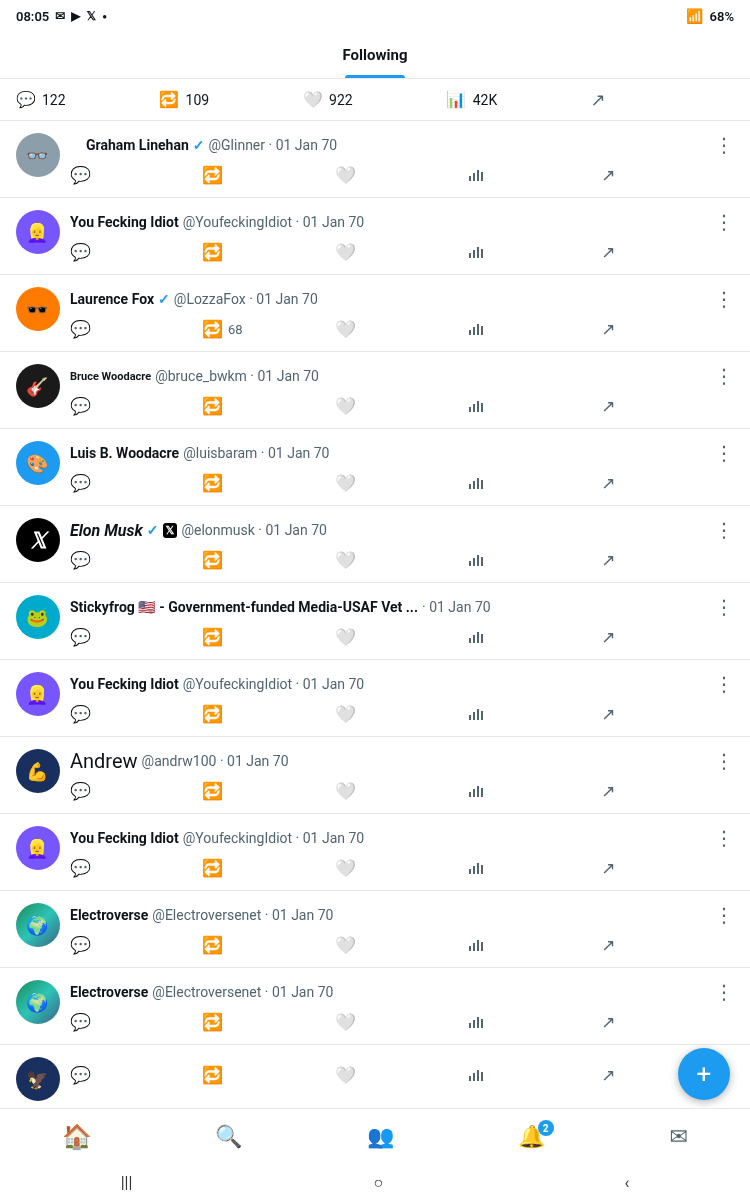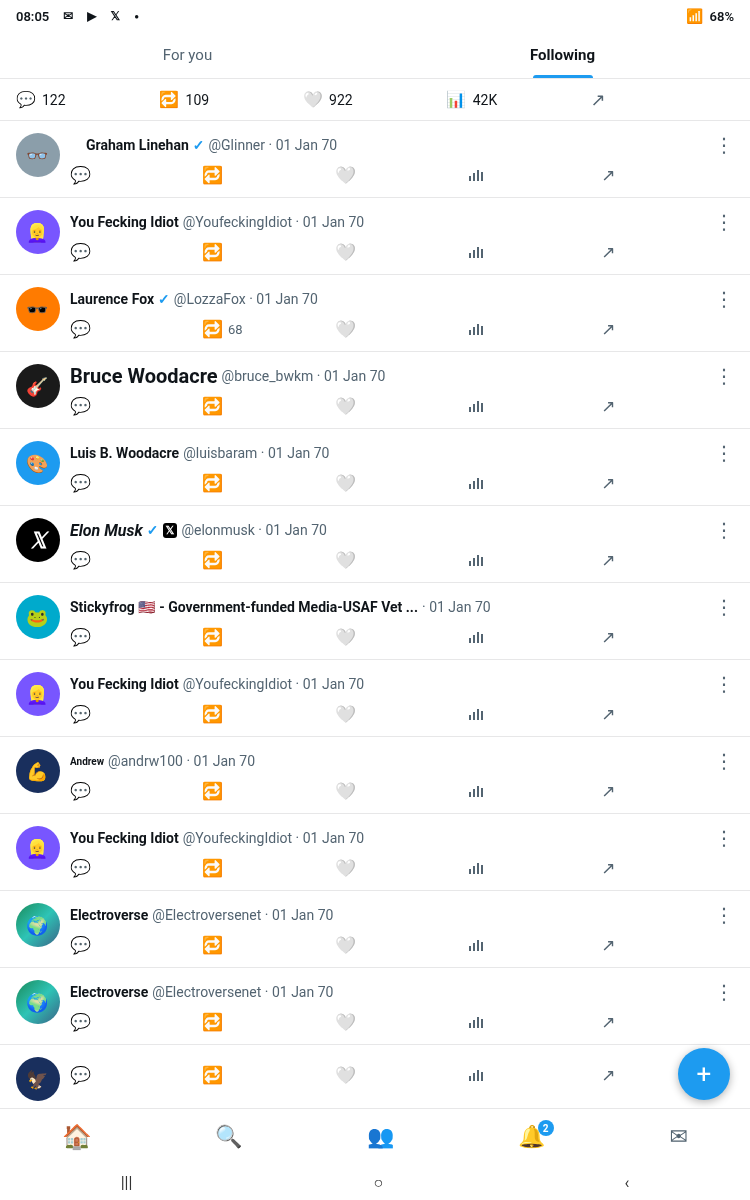--- a/index.html
+++ b/index.html
@@ -15,21 +15,21 @@
 
     
     .status-bar {
       display: flex;
       justify-content: space-between;
       align-items: center;
       padding: 6px 16px;
       background: #fff;
       height: 32px;
     }
-    .status-left { font-size: 13px; font-weight: 600; display: flex; align-items: center; gap: 14px; }
+    .status-left { font-size: 13px; font-weight: 600; display: flex; align-items: center; gap: 6px; }
     .status-right { display: flex; align-items: center; gap: 6px; font-size: 13px; font-weight: 600; }
 
     
     .tabs {
       display: flex;
       border-bottom: 1px solid #e7e7e8;
       background: #fff;
     }
     .tab {
       flex: 1;
@@ -261,23 +261,20 @@
     <span style="font-size:12px; font-weight:900;">𝕏</span>
     <span style="font-size:8px;">●</span>
   </div>
   <div class="status-right">
     <span style="font-size:14px;">📶</span>
     <span>68%</span>
   </div>
 </div>
 
 <div class="tabs">
-  <div class="tab">
-    <span>For you</span>
-  </div>
   <div class="tab active">
     <span>Following</span>
   </div>
 </div>
 
 <div class="stats-row">
   <div class="stat-item">
     <span class="icon">💬</span>
     <span class="count">122</span>
   </div>
@@ -408,21 +405,21 @@
             <span class="action-icon" style="font-size:17px;">↗</span>
           </div>
         </div>
       </div>
     </div>
     <div class="tweet-item">
       <div class="avatar av-dark">🎸</div>
       <div class="tweet-content">
         <div class="tweet-header">
           <div class="tweet-user">
-            <span style="font-weight: 700; font-size: 20px;">Bruce Woodacre</span>
+            <span style="font-weight: 700; font-size: 11px;">Bruce Woodacre</span>
             <span class="handle-date">@bruce_bwkm · 01 Jan 70</span>
           </div>
           <span class="more-icon" style="color: rgb(83, 100, 113); font-size: 20px; cursor: pointer;">⋮</span>
         </div>
         <div class="tweet-actions">
           <div class="action-item">
             <span class="action-icon" style="font-size:17px;">💬</span>
           </div>
           <div class="action-item">
             <span class="action-icon" style="font-size:17px;">🔁</span>
@@ -590,21 +587,21 @@
             <span class="action-icon" style="font-size:17px;">↗</span>
           </div>
         </div>
       </div>
     </div>
     <div class="tweet-item">
       <div class="avatar av-navy">💪</div>
       <div class="tweet-content">
         <div class="tweet-header">
           <div class="tweet-user">
-            <span style="font-weight: 700; font-size: 10px;">Andrew</span>
+            <span style="font-weight: 400; font-size: 20px;">Andrew</span>
             <span class="handle-date">@andrw100 · 01 Jan 70</span>
           </div>
           <span class="more-icon" style="color: rgb(83, 100, 113); font-size: 20px; cursor: pointer;">⋮</span>
         </div>
         <div class="tweet-actions">
           <div class="action-item">
             <span class="action-icon" style="font-size:17px;">💬</span>
           </div>
           <div class="action-item">
             <span class="action-icon" style="font-size:17px;">🔁</span>

